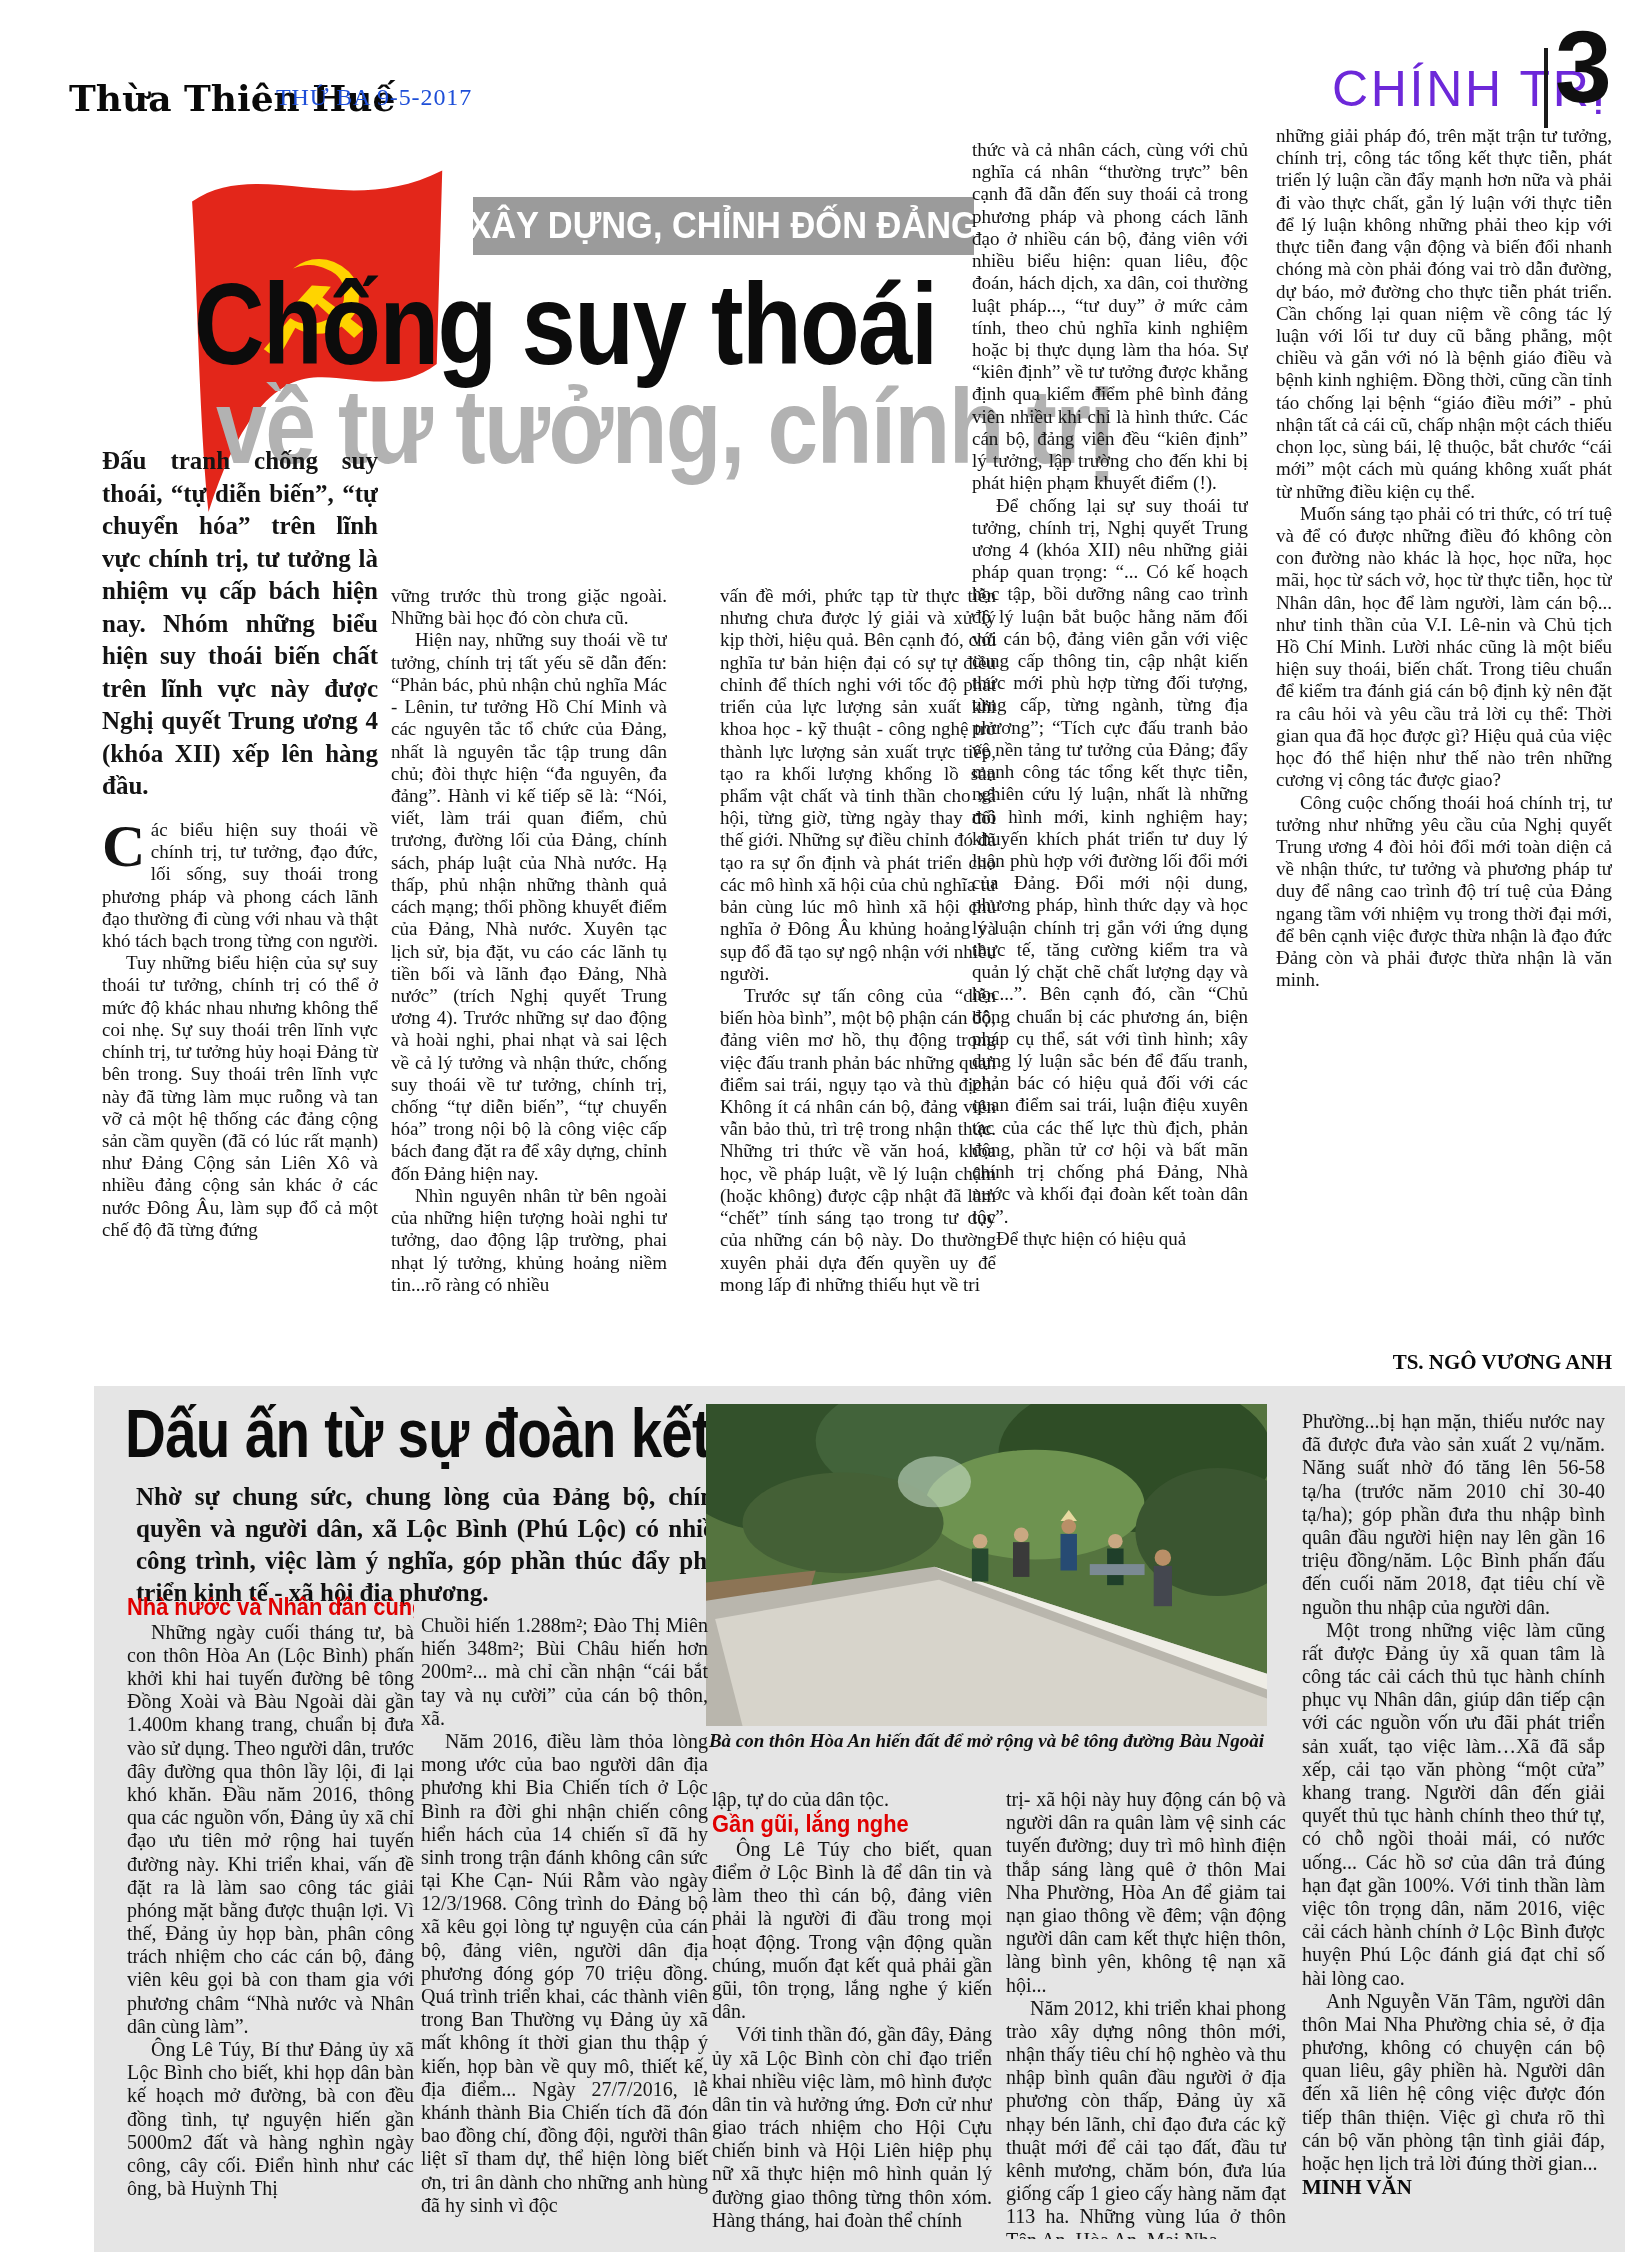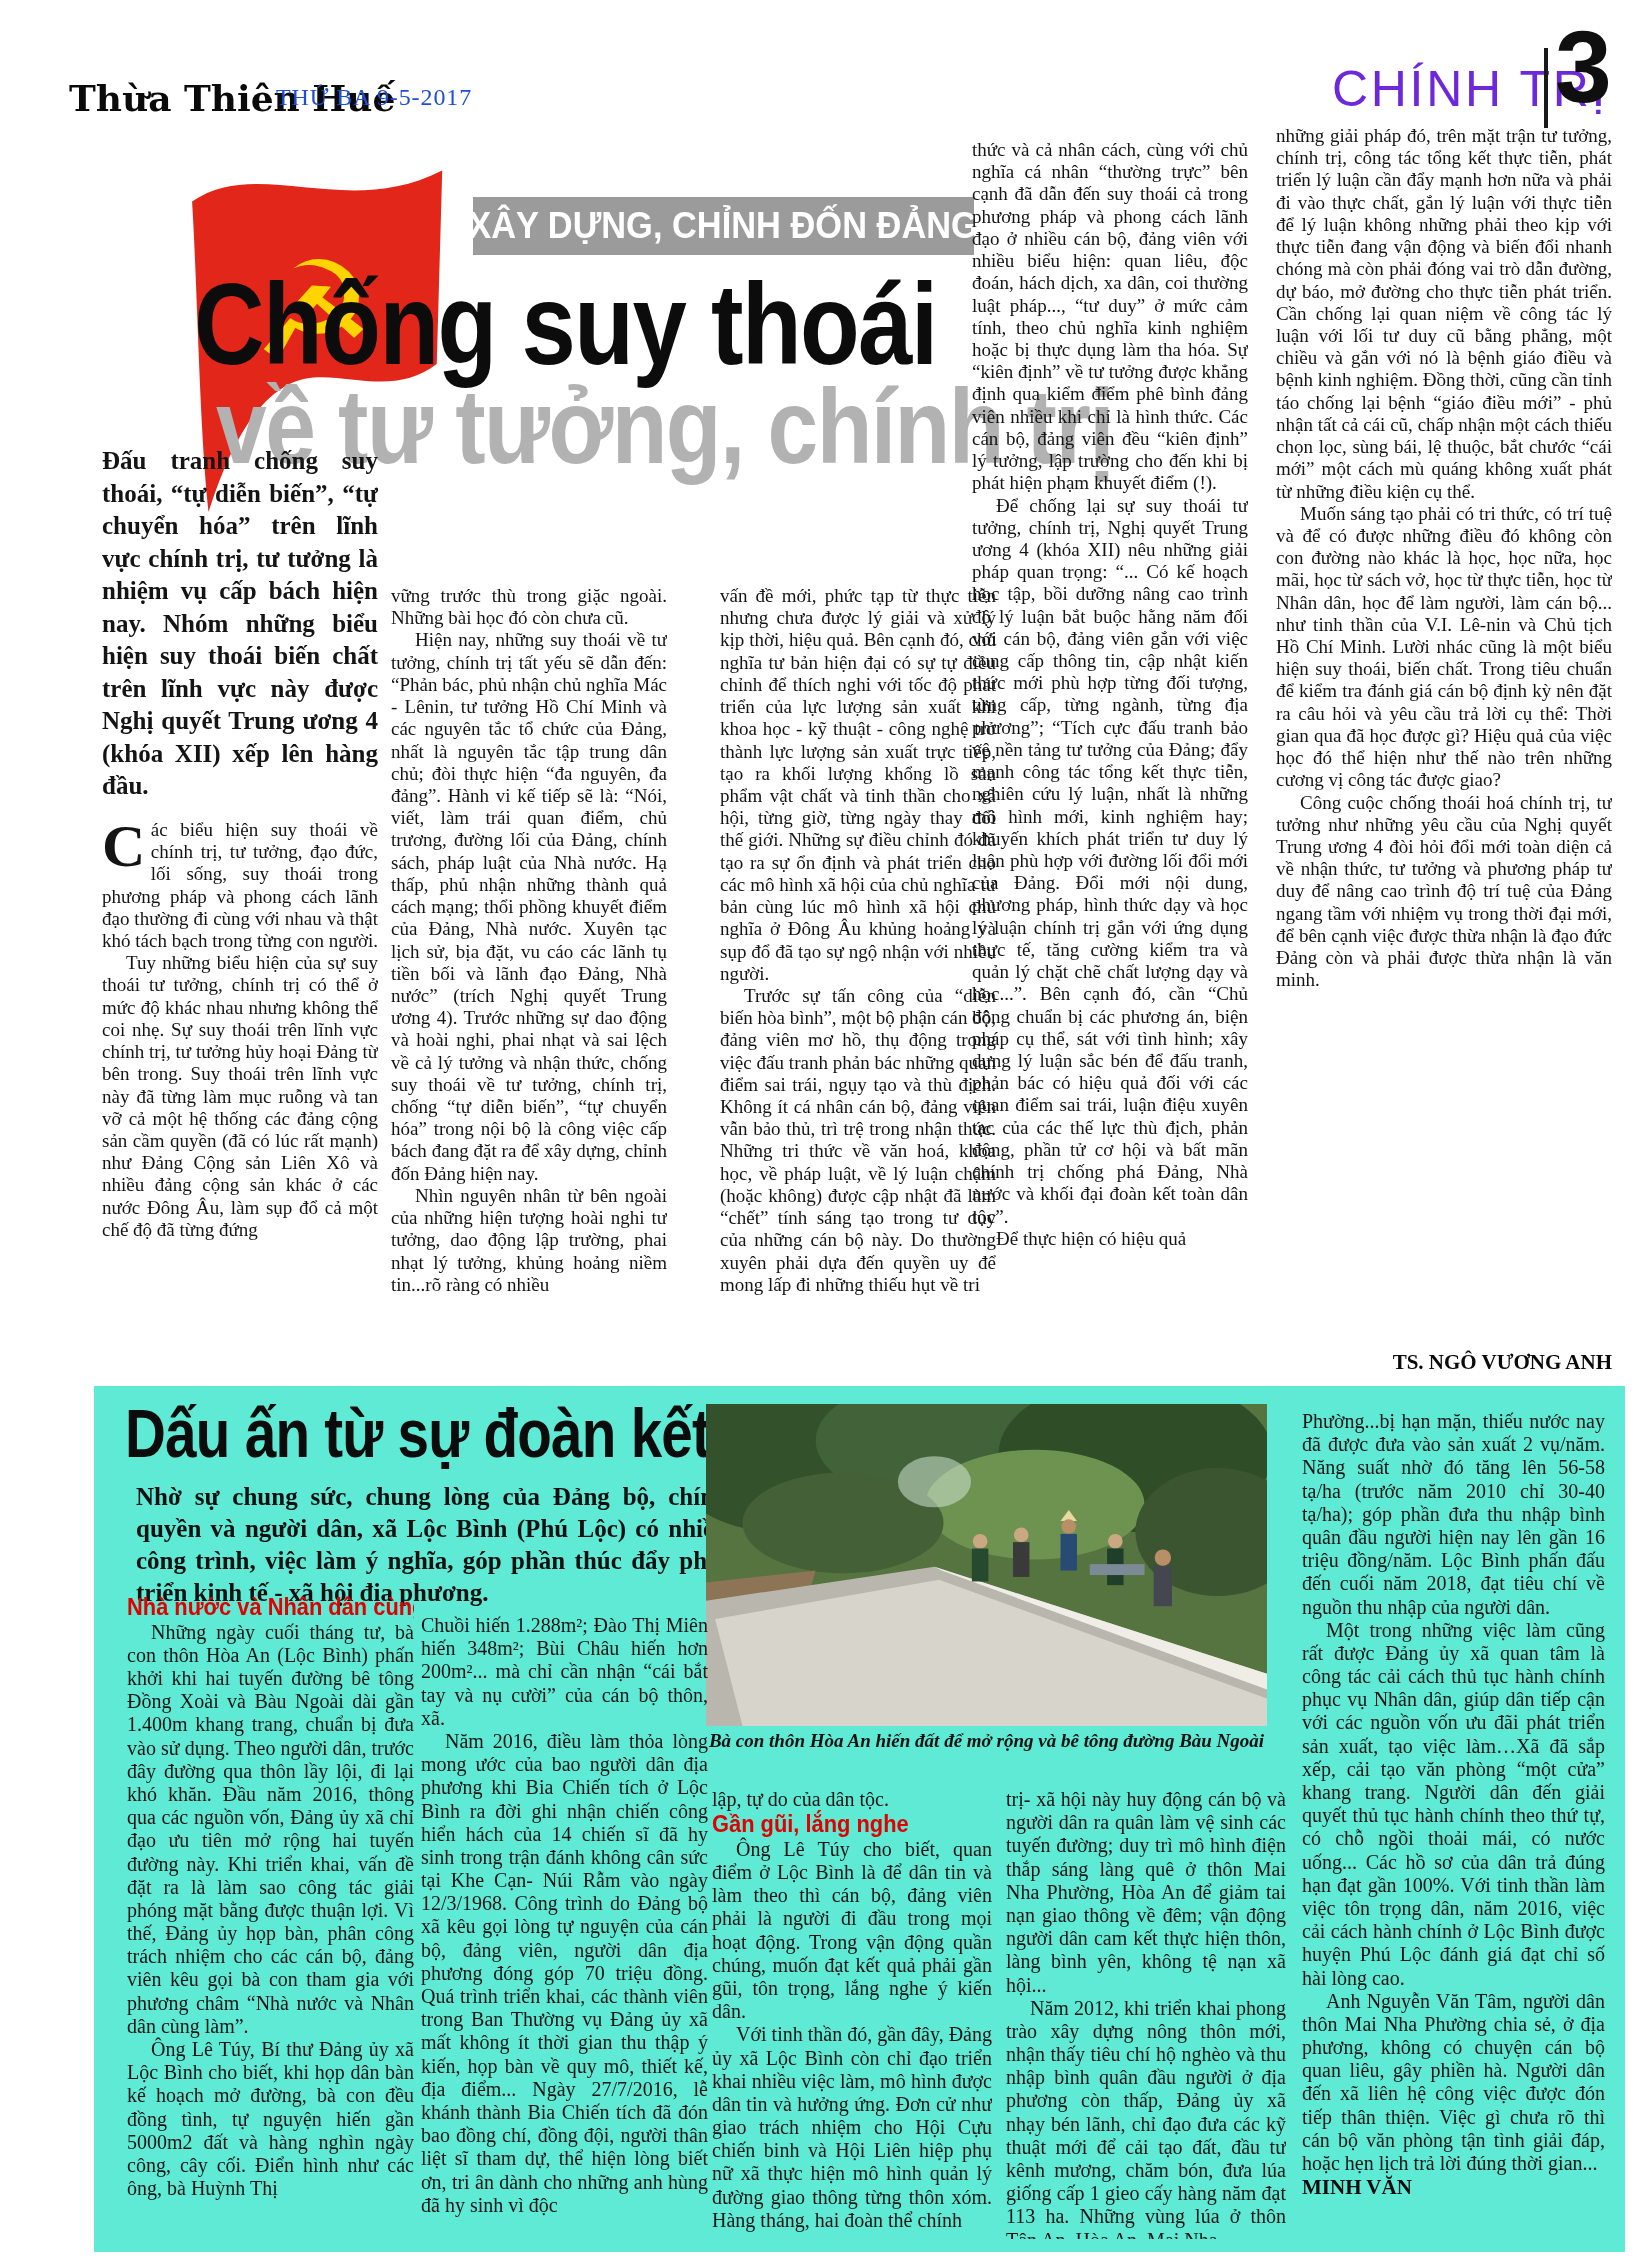--- a/index.html
+++ b/index.html
@@ -30,21 +30,21 @@
   
   .a1col{position:absolute;text-align:justify;font-size:19px;line-height:1.17;
          overflow:hidden;color:#141414;}
   .a1col p{margin:0;}
   .ind{text-indent:24px;}
   .intro{font-weight:700;font-size:25px;line-height:1.3;margin-bottom:16.4px !important;}
   .dropcap{float:left;font-size:60px;line-height:0.86;font-weight:700;padding:1.8px 5.5px 0 0;}
   .byline1{position:absolute;left:1276px;top:1350px;width:336px;text-align:right;
            font-weight:700;font-size:21px;color:#0a0a0a;}
   
-  .panel{position:absolute;left:94px;top:1386px;width:1531px;height:866px;background:#5eead4;}
+  .panel{position:absolute;left:94px;top:1386px;width:1531px;height:866px;background:#e5e5e5;}
   .t3{position:absolute;left:31px;top:12.8px;font-family:"Liberation Sans",sans-serif;
       font-weight:700;font-size:69px;line-height:1;color:#0c0c0c;white-space:nowrap;
       transform:scaleX(0.82);transform-origin:left top;letter-spacing:-0.9px;}
   .standfirst{position:absolute;left:42px;top:95px;width:592px;font-weight:700;
       font-size:25px;line-height:1.28;text-align:justify;color:#101010;}
   .redhead{font-family:"Liberation Sans",sans-serif;font-weight:700;font-size:23px;
       color:#e00000;white-space:nowrap;transform:scaleX(0.95);transform-origin:left top;
       margin:0 0 5.5px 0;}
   .a2col{position:absolute;text-align:justify;font-size:20px;line-height:1.16;
          overflow:hidden;color:#141414;}

